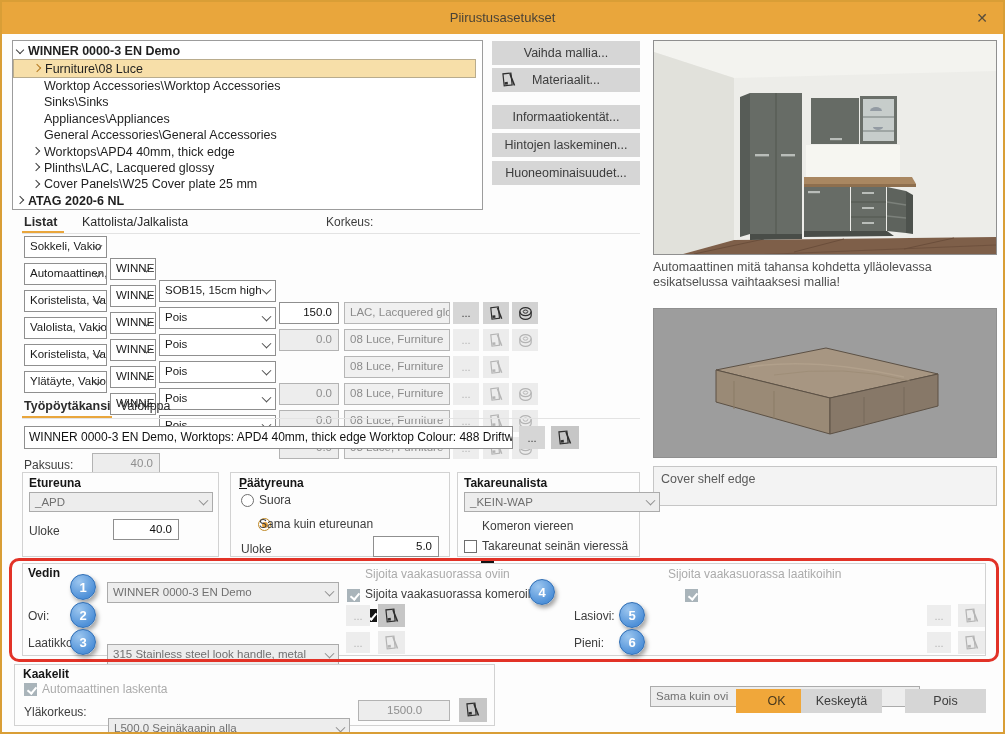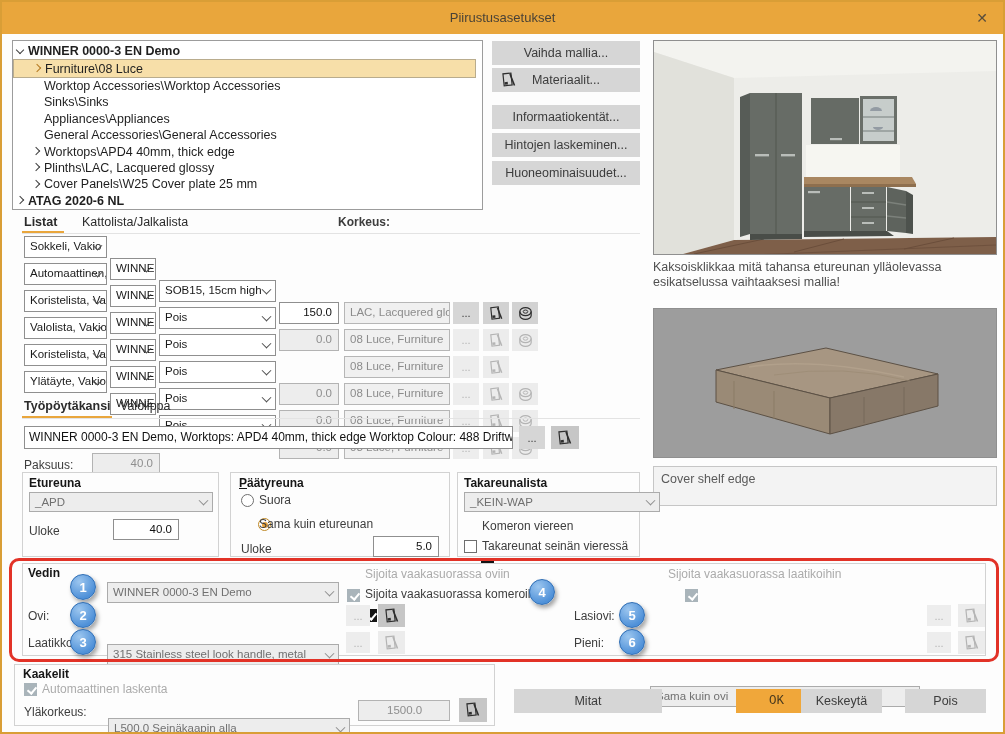--- a/index.html
+++ b/index.html
@@ -199,21 +199,21 @@
       <polygon points="252,150 259,154 259,193 252,192" fill="#4D524D"></polygon>
       <line x1="233" y1="161" x2="252" y2="164" stroke="#7C817B" stroke-width="1.4"></line>
       <line x1="233" y1="175" x2="252" y2="177" stroke="#7C817B" stroke-width="1.4"></line>
 
       <polygon points="150,190 233,190 240,195 150,196" fill="#494D48"></polygon>
       <polygon points="96,193 148,193 148,198 96,199" fill="#494D48"></polygon>
     </svg>
   </div>
 
   
-  <div class="abs caption" style="left:651px;top:258px;width:344px;">Kaksoisklikkaa mitä tahansa etureunan ylläolevassa esikatselussa vaihtaaksesi mallia!</div>
+  <div class="abs caption" style="left:651px;top:258px;width:344px;">Automaattinen mitä tahansa kohdetta ylläolevassa esikatselussa vaihtaaksesi mallia!</div>
 
   
   <div class="abs pvframe" style="left:651px;top:306px;width:344px;height:150px;">
     <svg width="342" height="148" viewBox="0 0 342 148">
       <rect x="0" y="0" width="342" height="148" fill="#9D9D9D"></rect>
       <polygon points="62,61 172,39 284,65 176,89" fill="#A79682" stroke="#5C5145" stroke-width="1"></polygon>
       <polygon points="62,61 176,89 176,125 62,93" fill="#9A8A76" stroke="#5C5145" stroke-width="1"></polygon>
       <polygon points="176,89 284,65 284,97 176,125" fill="#877868" stroke="#5C5145" stroke-width="1"></polygon>
       <line x1="100" y1="58" x2="230" y2="76" stroke="#B7A document792" stroke-width="0"></line>
       <path d="M95 58 Q160 48 250 68" stroke="#B5A48F" stroke-width="1.5" fill="none" opacity="0.7"></path>
@@ -224,21 +224,21 @@
       <line x1="250" y1="78" x2="250" y2="106" stroke="#76685A" stroke-width="1.4" opacity="0.7"></line>
     </svg>
   </div>
 
   
   <div class="abs" id="notebox" style="left:651px;top:464px;width:344px;height:40px;">Cover shelf edge</div>
 
   
   <div class="abs tab on" style="left:22px;top:213px;">Listat</div>
   <div class="abs tab" style="left:80px;top:213px;">Kattolista/Jalkalista</div>
-  <div class="abs lbl" style="left:336px;top:213px;font-weight:bold;">Korkeus:</div>
+  <div class="abs lbl" style="left:324px;top:213px;">Korkeus:</div>
   <div class="abs tabline" style="left:20px;top:229px;width:42px;"></div>
   <div class="abs sepline" style="left:20px;top:231px;width:618px;"></div>
 
   
   <div class="abs trow" style="top:234px;">
     <div class="abs combo c1"><span>Sokkeli, Vakio</span></div>
     <div class="abs combo c2"><span>WINNE</span></div>
     <div class="abs combo c3"><span>SOB15, 15cm high</span></div>
     <div class="abs field c4">150.0</div>
     <div class="abs txtbox c5">LAC, Lacquered glossy,</div>
@@ -520,24 +520,21 @@
           <g fill="none" stroke="currentColor" stroke-width="1.2">
             <rect x="3.5" y="2.5" width="8" height="12" transform="rotate(-6 7 8)"></rect>
             <line x1="10" y1="3" x2="14.5" y2="14.5" stroke-width="1.6"></line>
           </g>
           <rect x="4.6" y="11" width="3.2" height="2.6" fill="currentColor" transform="rotate(-6 6 12)"></rect>
         </svg>
       </div>
   </div>
 
   
-  <div class="abs btn" style="left:512px;top:687px;width:148px;height:24px;">
-      <span>Mitat</span>
-    </div>
-  <div class="abs btn primary" style="left:734px;top:687px;width:81px;height:24px;font-family:Liberation Mono, monospace;">
+  <div class="abs btn primary" style="left:734px;top:687px;width:81px;height:24px;">
       <span>OK</span>
     </div>
   <div class="abs btn" style="left:799px;top:687px;width:81px;height:24px;">
       <span>Keskeytä</span>
     </div>
   <div class="abs btn" style="left:903px;top:687px;width:81px;height:24px;">
       <span>Pois</span>
     </div>
 
 </div>

